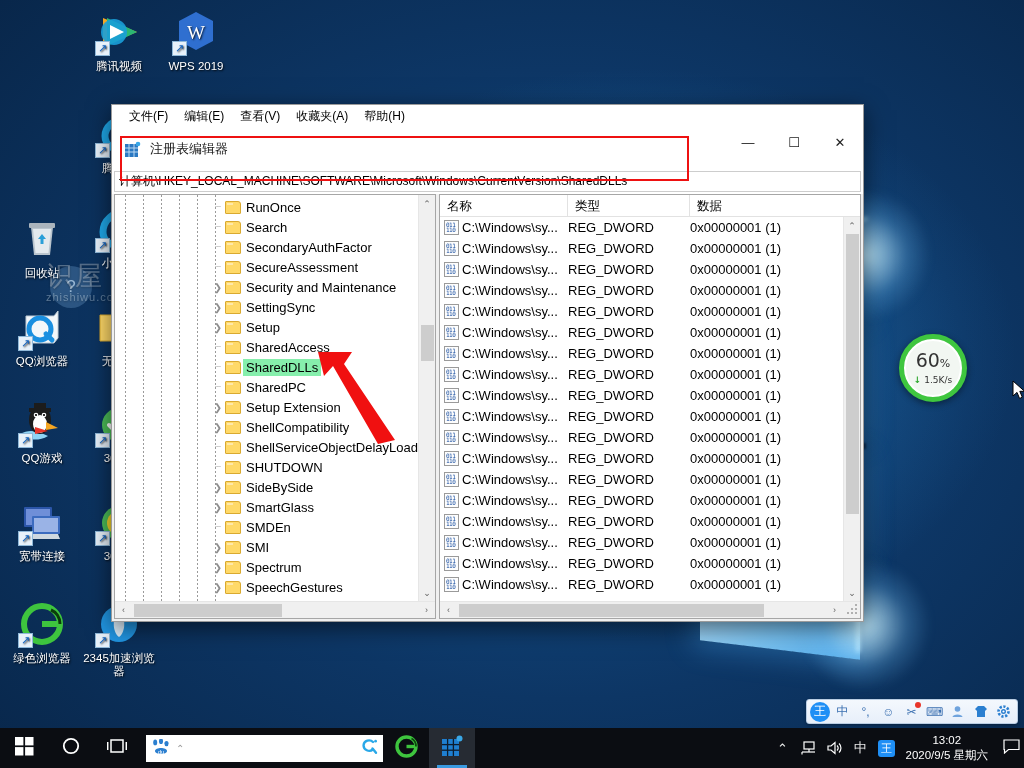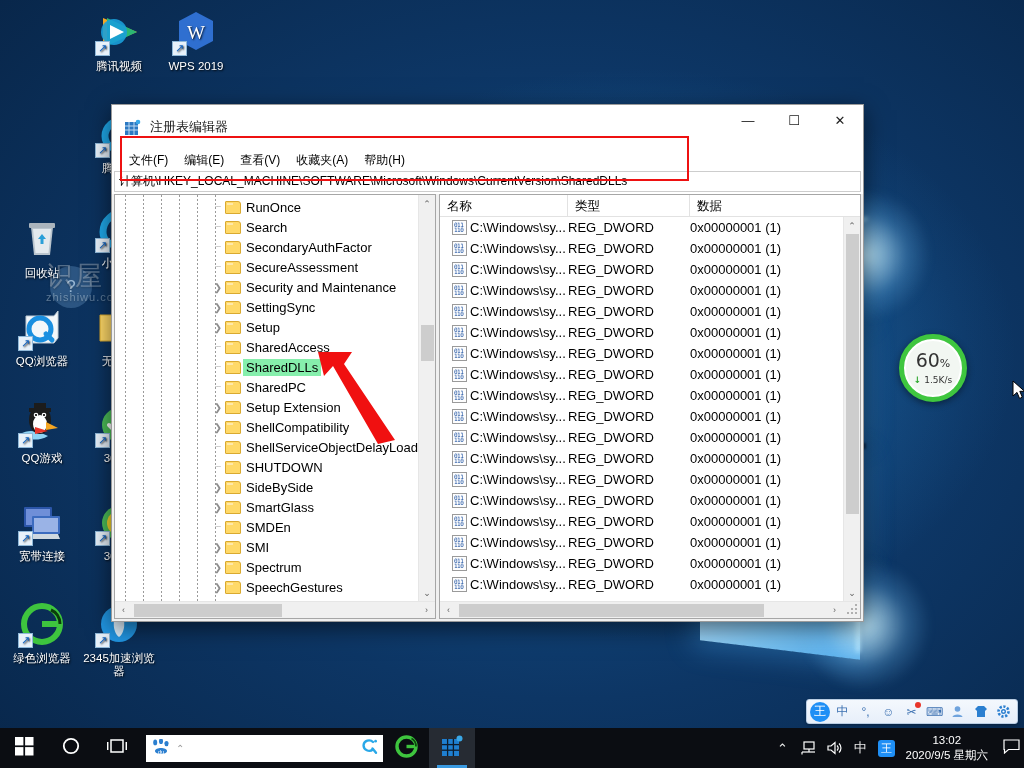--- a/index.html
+++ b/index.html
@@ -200,21 +200,21 @@
   .colhead {
     font-size: 12.5px; color: #000; padding: 3px 0 0 7px;
     border-right: 1px solid #e2e2e2; user-select: none; cursor: default;
   }
   #col-name { width: 128px; flex: 0 0 128px; }
   #col-type { width: 122px; flex: 0 0 122px; }
   #col-data { flex: 1 1 auto; border-right: none; }
 
   #listbody { flex: 1 1 auto; overflow: hidden; position: relative; }
   .lrow { height: 21px; display: flex; align-items: center; font-size: 13px; color: #000; }
-  .lrow .cell-name { width: 128px; flex: 0 0 128px; display: flex; align-items: center; padding-left: 12px; }
+  .lrow .cell-name { width: 128px; flex: 0 0 128px; display: flex; align-items: center; padding-left: 4px; }
   .lrow .cell-type { width: 122px; flex: 0 0 122px; }
   .lrow .cell-data { flex: 1 1 auto; }
   .dword-icon {
     width: 15px; height: 15px; flex: 0 0 15px; margin-right: 3px;
     background: #fdfdfd; border: 1px solid #9a9a9a; position: relative;
     font-size: 6px; color: #1a4fa0; line-height: 5px; overflow: hidden;
     font-family: "DejaVu Sans Mono", monospace; letter-spacing: -0.5px;
     padding: 1px 0 0 1px;
   }
 
@@ -508,20 +508,33 @@
     <div id="speed-pct">
       <span>60</span><span class="unit">%</span>
     </div>
     <div id="speed-rate">
       <span class="arr">↓</span>
       <span>1.5K/s</span>
     </div>
   </div>
 
   <div id="regedit">
+
+    <div id="menubar">
+      <div class="menuitem">
+        <span>文件(F)</span></div>
+      <div class="menuitem">
+        <span>编辑(E)</span></div>
+      <div class="menuitem">
+        <span>查看(V)</span></div>
+      <div class="menuitem">
+        <span>收藏夹(A)</span></div>
+      <div class="menuitem">
+        <span>帮助(H)</span></div>
+    </div>
 
     <div id="titlebar">
       <span id="title-icon">
         <svg width="17" height="17" viewBox="0 0 17 17">
           <rect x="1" y="3" width="13" height="13" fill="#2b79c2"></rect>
           <g stroke="#bcd9f2" stroke-width="1">
             <line x1="1" y1="7" x2="14" y2="7"></line>
               <line x1="1" y1="11" x2="14" y2="11"></line>
             <line x1="5" y1="3" x2="5" y2="16"></line>
               <line x1="10" y1="3" x2="10" y2="16"></line>
@@ -534,33 +547,20 @@
         <div class="winbtn">
           <span>—</span>
         </div>
         <div class="winbtn">
           <span>☐</span>
         </div>
         <div class="winbtn close">
           <span>✕</span>
         </div>
       </div>
-    </div>
-
-    <div id="menubar">
-      <div class="menuitem">
-        <span>文件(F)</span></div>
-      <div class="menuitem">
-        <span>编辑(E)</span></div>
-      <div class="menuitem">
-        <span>查看(V)</span></div>
-      <div class="menuitem">
-        <span>收藏夹(A)</span></div>
-      <div class="menuitem">
-        <span>帮助(H)</span></div>
     </div>
 
     <div id="addressbar-wrap">
       <div id="addressbar">计算机\HKEY_LOCAL_MACHINE\SOFTWARE\Microsoft\Windows\CurrentVersion\SharedDLLs</div>
     </div>
 
     <div id="redbox"></div>
 
     <div id="panes">
 

